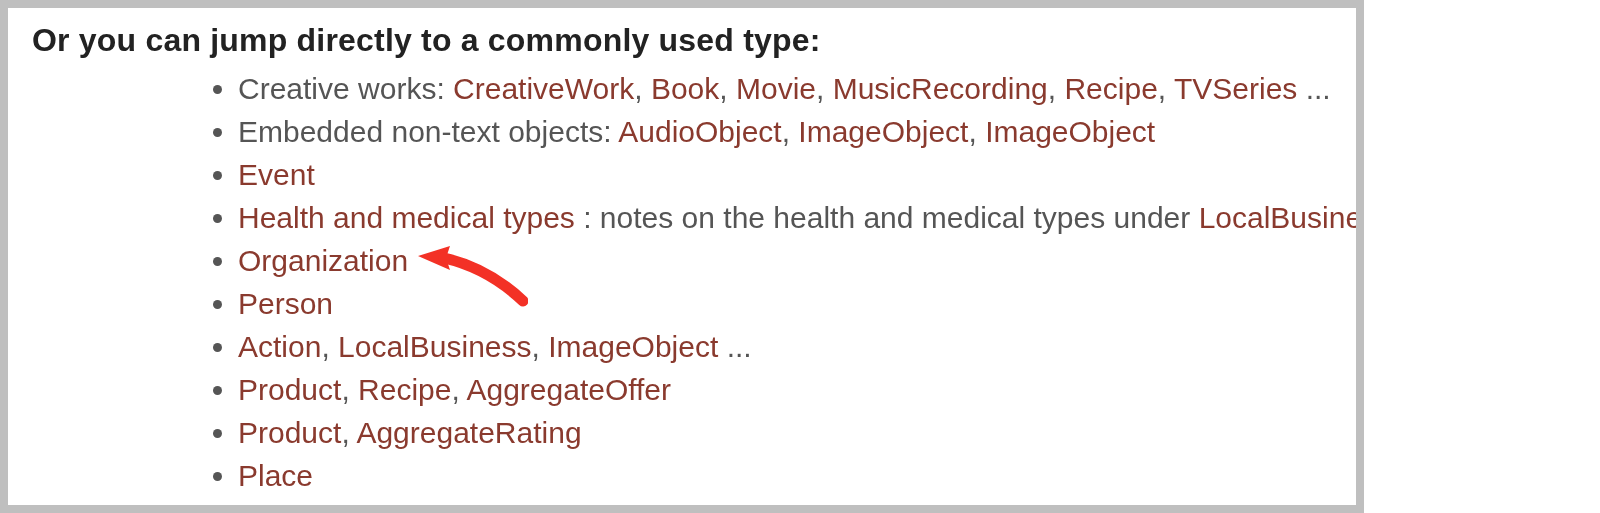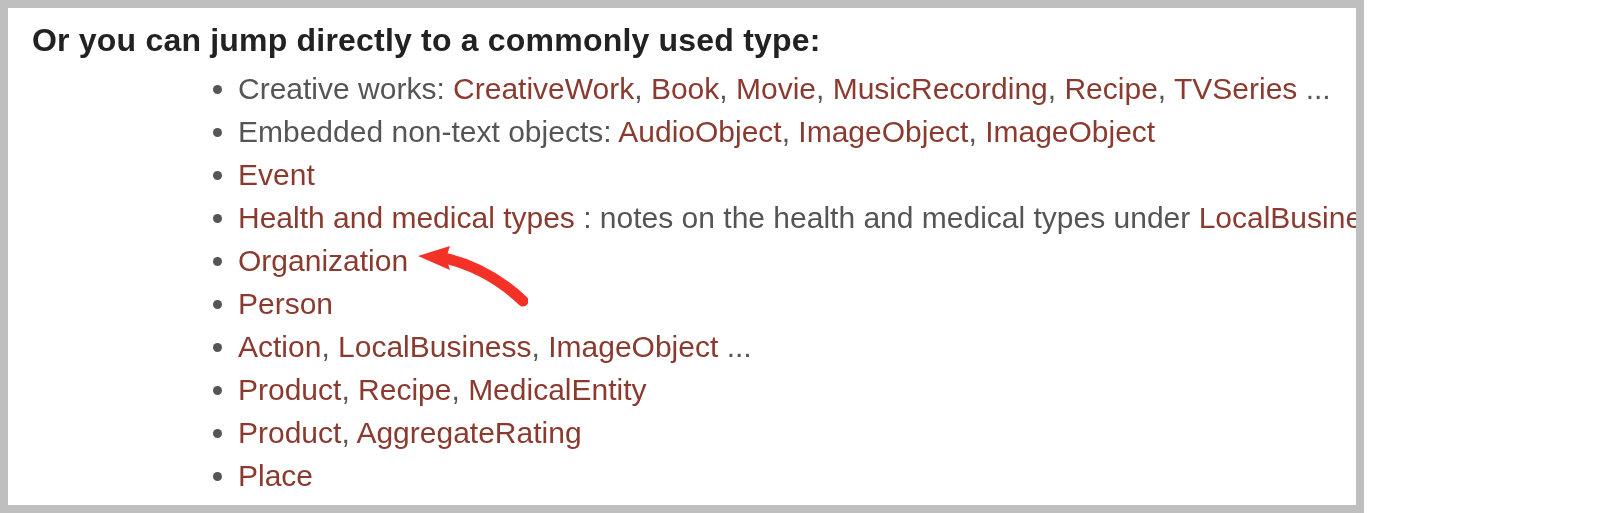--- a/index.html
+++ b/index.html
@@ -96,21 +96,21 @@
     <li>
       <span class="link">Action</span><span class="plain">, </span>
       <span class="link">LocalBusiness</span><span class="plain">, </span>
       <span class="link">ImageObject</span>
       <span class="plain"> ...</span>
     </li>
 
     <li>
       <span class="link">Product</span><span class="plain">, </span>
       <span class="link">Recipe</span><span class="plain">, </span>
-      <span class="link">MedicalEntity</span>
+      <span class="link">AggregateOffer</span>
     </li>
 
     <li>
       <span class="link">Product</span><span class="plain">, </span>
       <span class="link">AggregateRating</span>
     </li>
 
     <li>
       <span class="link">Place</span>
     </li>

